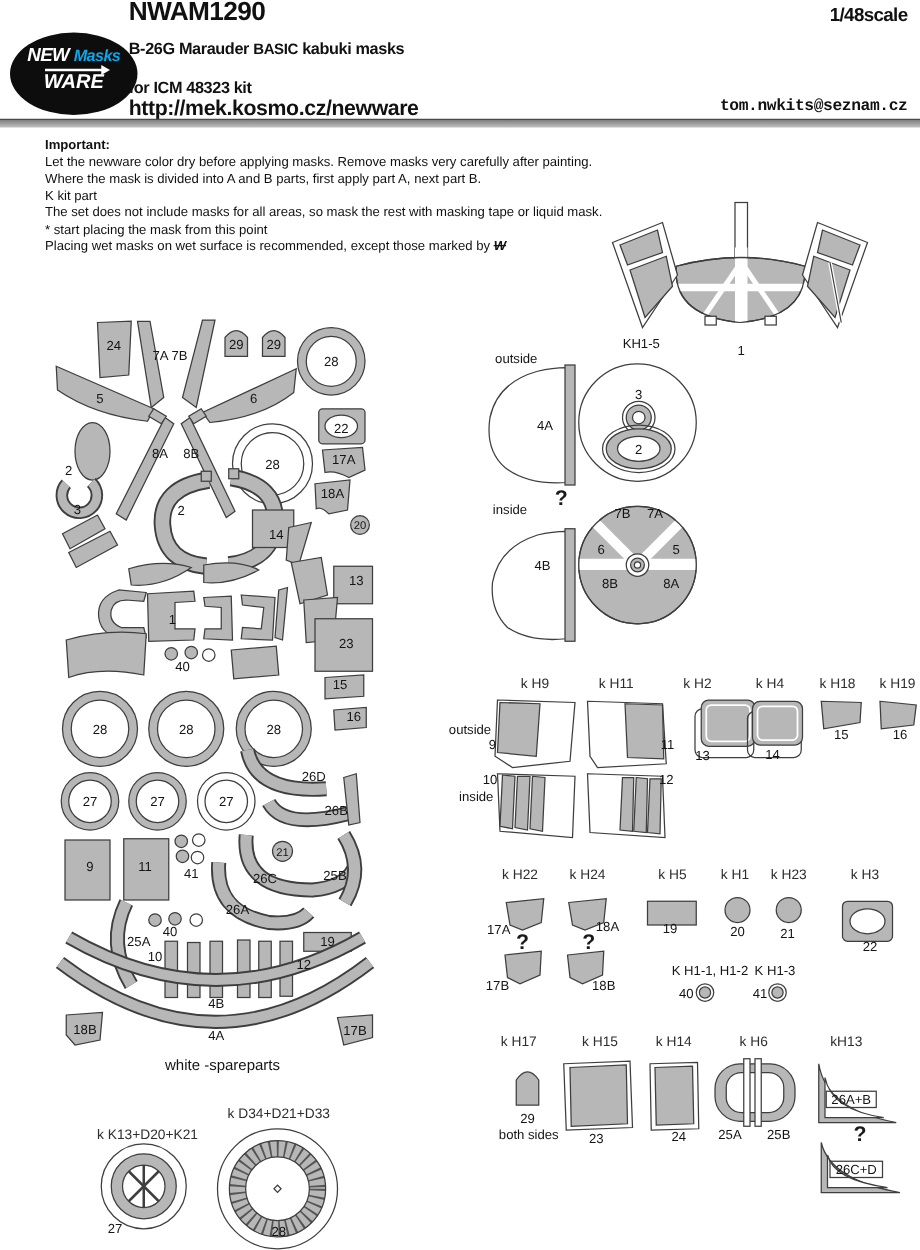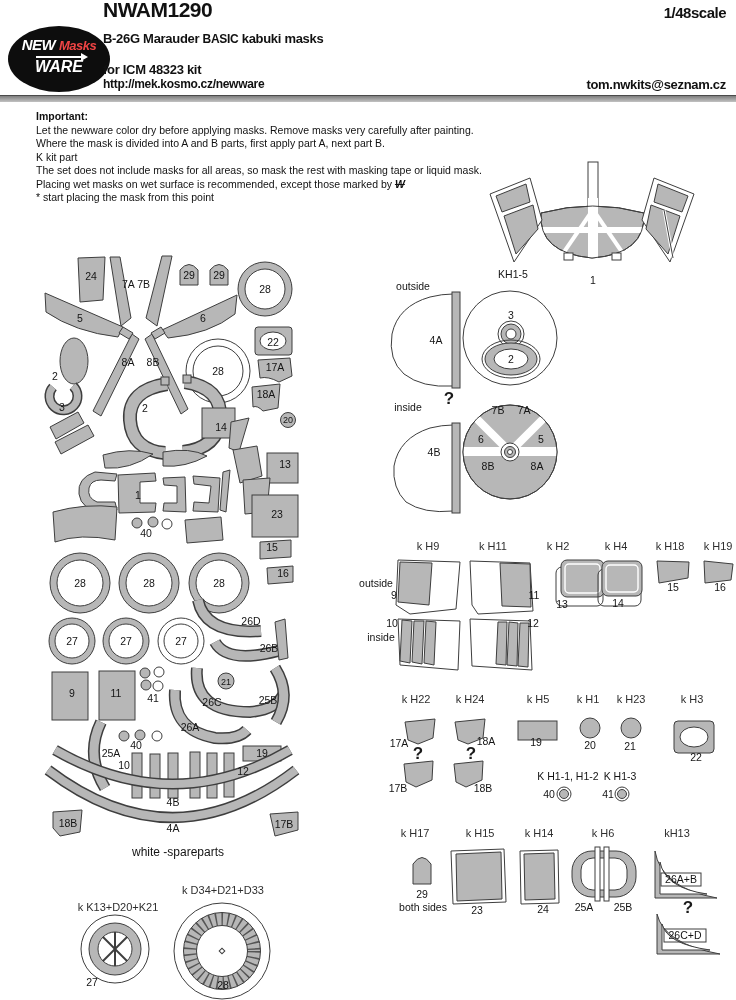--- a/index.html
+++ b/index.html
@@ -3,32 +3,32 @@
 <meta charset="utf-8">
 <style>
   html,body{margin:0;padding:0;background:#e8e8e8;}
   .page{position:relative;width:736px;height:1000px;background:#ffffff;
         font-family:"Liberation Sans",sans-serif;color:#111;overflow:hidden;}
   
   .logo{position:absolute;left:8px;top:26px;width:102px;height:66px;background:#0d0d0d;
         border-radius:50%;color:#fff;text-align:center;font-style:italic;font-weight:bold;
         padding-top:0;box-sizing:border-box;}
   .logo .l1{margin-top:12px;font-size:15px;letter-spacing:-0.5px;line-height:14px;}
-  .logo .masks{font-size:13px;color:#ef4444;}
+  .logo .masks{font-size:13px;color:#0ea5e9;}
   .logo .arrow{position:relative;width:46px;height:2px;background:#fff;margin:3px auto 2px auto;}
   .logo .arrow:after{content:"";position:absolute;right:-6px;top:-3px;border-left:7px solid #fff;
         border-top:4px solid transparent;border-bottom:4px solid transparent;}
   .logo .l2{font-size:16px;line-height:14px;}
   .code{position:absolute;left:103px;top:-2px;font-size:21px;font-weight:bold;letter-spacing:-0.5px;}
   .scale{position:absolute;right:10px;top:4px;font-size:15px;font-weight:bold;letter-spacing:-0.5px;}
   .title{position:absolute;left:103px;top:31px;font-size:13px;font-weight:bold;letter-spacing:-0.3px;}
   .title .basic{font-size:12px;}
   .kit{position:absolute;left:103px;top:62px;font-size:13px;font-weight:bold;letter-spacing:-0.3px;}
-  .url{position:absolute;left:103px;top:77px;font-size:12px;font-weight:bold;letter-spacing:-0.3px;}
-  .email{position:absolute;right:10px;top:77px;font-size:13px;font-weight:bold;letter-spacing:-0.3px;}
+  .url{position:absolute;left:103px;top:77px;font-size:17px;font-weight:bold;letter-spacing:-0.3px;}
+  .email{position:absolute;right:10px;top:77px;font-size:13px;font-weight:bold;letter-spacing:-0.3px;font-family:Liberation Mono, monospace;}
   .divider{position:absolute;left:0;top:95px;width:736px;height:6px;
         background:linear-gradient(#7e7e7e,#c2c2c2);border-top:1px solid #4a4a4a;}
   
   .important{position:absolute;left:36px;top:110px;width:470px;font-size:10.5px;line-height:13.5px;}
   .imp-h{font-weight:bold;}
   .nowet{font-weight:bold;text-decoration:line-through;font-style:italic;}
   
   .t{font-family:"Liberation Sans",sans-serif;font-size:10.5px;fill:#141414;text-anchor:middle;}
   .ts{font-family:"Liberation Sans",sans-serif;font-size:9px;fill:#141414;text-anchor:middle;}
   .th{font-family:"Liberation Sans",sans-serif;font-size:11px;fill:#2e2e2e;text-anchor:middle;}
@@ -58,22 +58,22 @@
   <div class="url">http://mek.kosmo.cz/newware</div>
   <div class="email">tom.nwkits@seznam.cz</div>
   <div class="divider"></div>
 
   <div class="important">
     <div class="imp-h">Important:</div>
     <div>Let the newware color dry before applying masks. Remove masks very carefully after painting.</div>
     <div>Where the mask is divided into A and B parts, first apply part A, next part B.</div>
     <div>K kit part</div>
     <div>The set does not include masks for all areas, so mask the rest with masking tape or liquid mask.</div>
+    <div>* start placing the mask from this point</div>
     <div><span>Placing wet masks on wet surface is recommended, except those marked by</span> <span class="nowet">W</span></div>
-    <div>* start placing the mask from this point</div>
   </div>
 
   <svg style="left:478px;top:158px" width="258" height="132" viewBox="0 0 258 132">
     <g>
       <rect class="w" x="110" y="4" width="10" height="64"></rect>
       <path class="m" d="M63,55 Q60,95 114,100 Q168,96 166,55 Q115,41 63,55 Z"></path>
       <rect x="110" y="40" width="10" height="60" fill="#fff"></rect>
       <rect x="63" y="69" width="103" height="6" fill="#fff"></rect>
       <line x1="112" y1="56" x2="84" y2="97" stroke="#fff" stroke-width="4"></line>
       <line x1="118" y1="56" x2="146" y2="97" stroke="#fff" stroke-width="4"></line>

